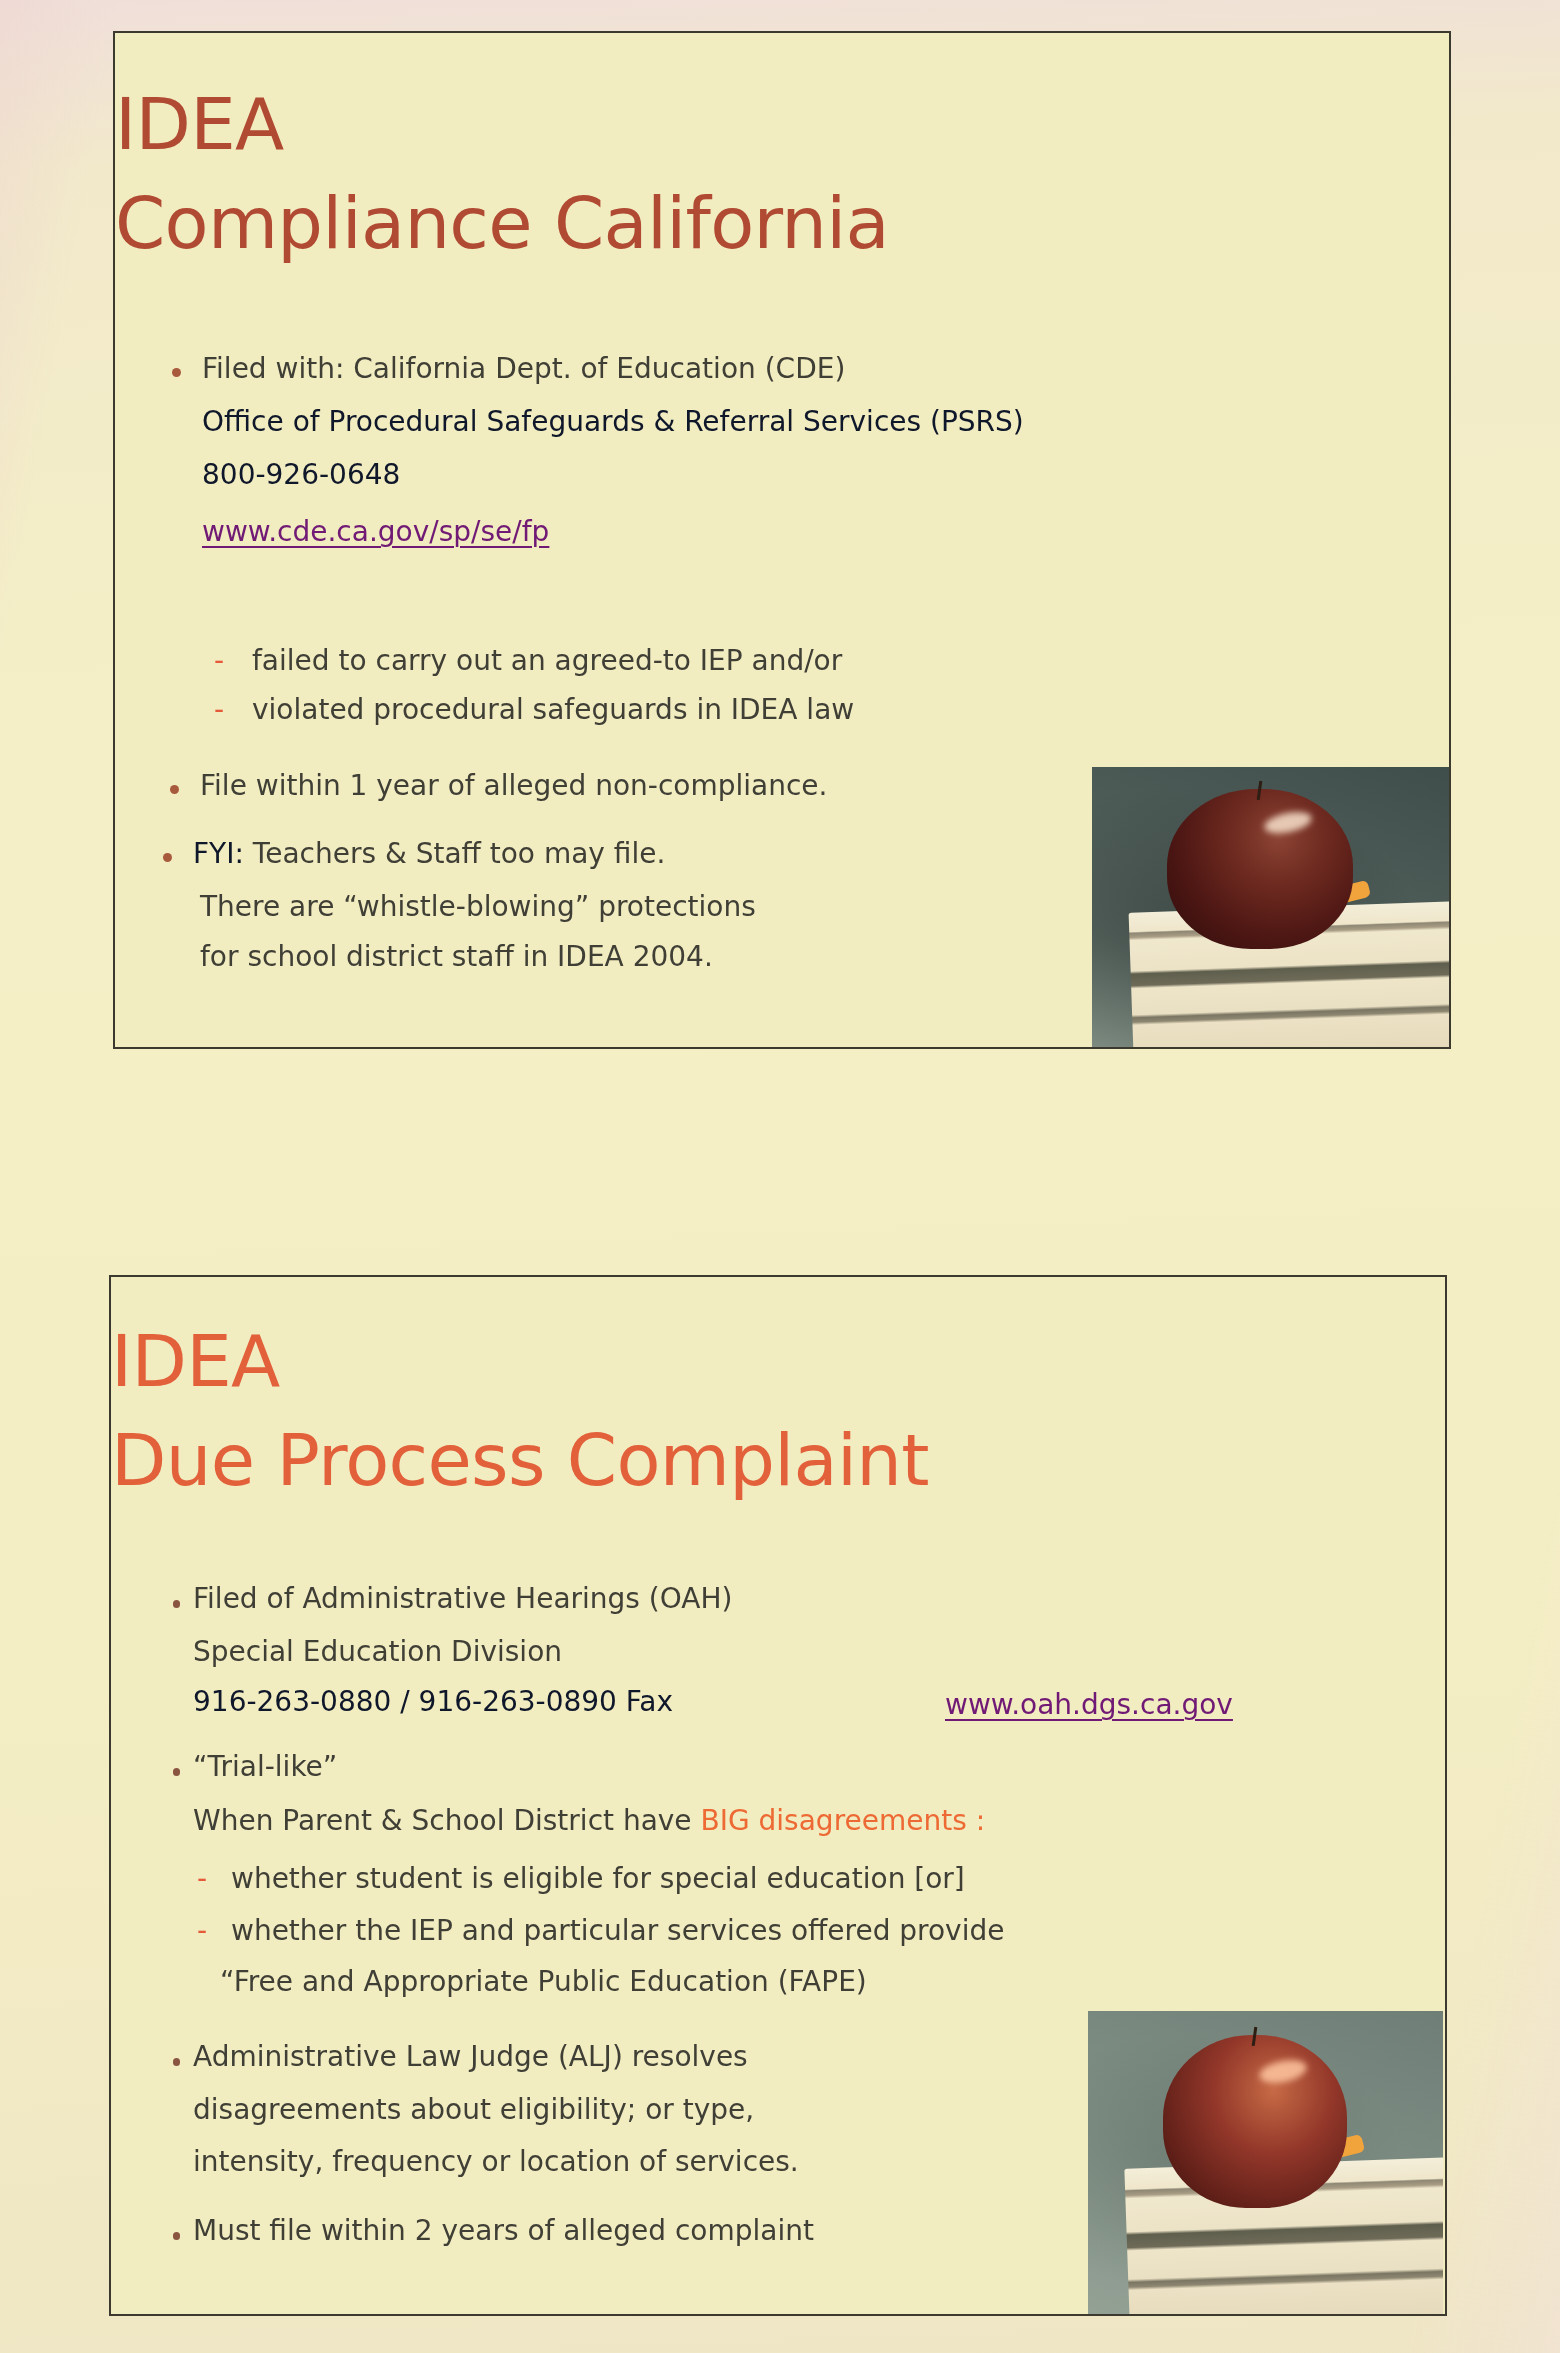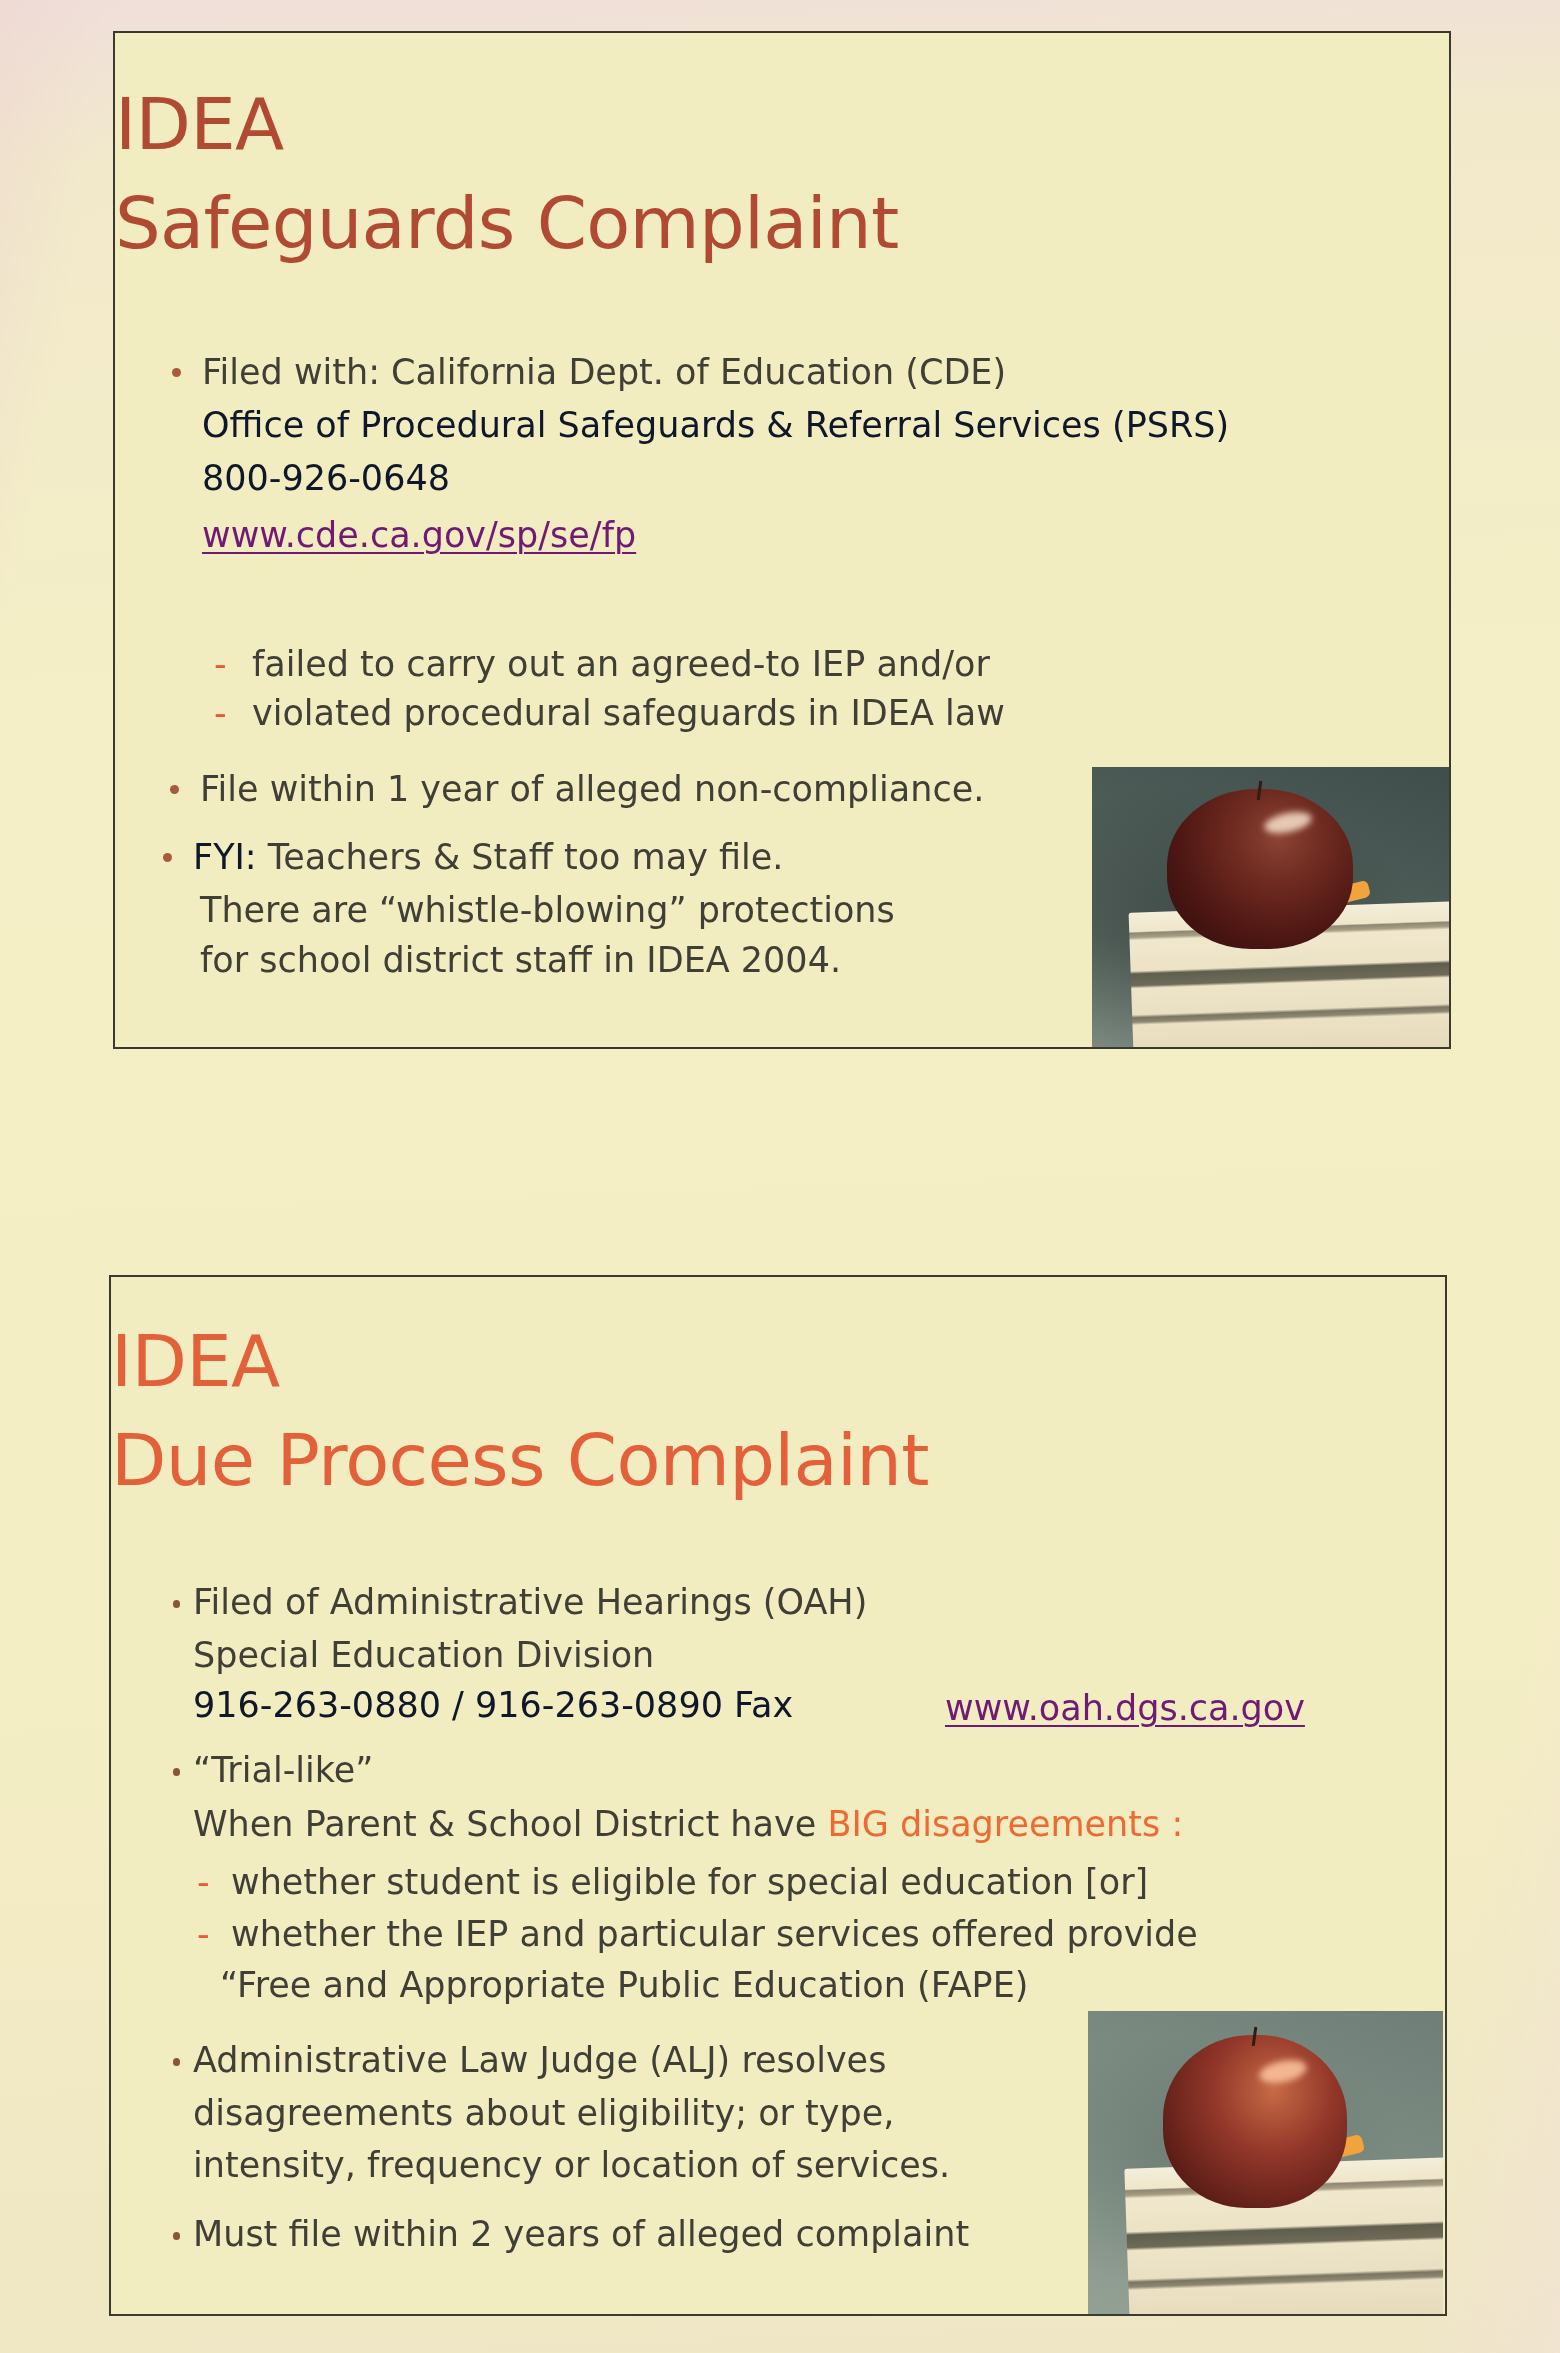--- a/index.html
+++ b/index.html
@@ -15,21 +15,21 @@
     box-sizing:border-box;overflow:hidden;
   }
   #slide1{left:113px;top:31px;width:1338px;height:1018px;}
   #slide2{left:109px;top:1275px;width:1338px;height:1041px;}
 
   .ttl{position:absolute;left:0;width:100%;font-size:72px;
        letter-spacing:-0.7px;white-space:nowrap;}
   #slide1 .ttl{color:#b04a32;}
   #slide2 .ttl{color:#e2603a;}
 
-  .ln{position:absolute;font-size:35px;white-space:nowrap;color:#3f3f36;}
+  .ln{position:absolute;font-size:28px;white-space:nowrap;color:#3f3f36;}
   .orange{color:#0f172a;}
   .hl{color:#ed6a34;}
   .lk{color:#701a75;text-decoration:underline;text-underline-offset:4.8px;text-decoration-thickness:2px;}
   .bdot{position:absolute;width:9px;height:9px;border-radius:50%;background:#a85a3c;top:16.4px;left:-30px;}
   #slide2 .bdot{width:7.5px;height:7.5px;left:-20.5px;top:18px;background:#8a5540;}
   .dash{position:absolute;color:#e55b3a;left:-38px;}
   #slide2 .dash{left:-34px;}
 
   
   .aphoto{position:absolute;overflow:hidden;}
@@ -62,21 +62,21 @@
   .ap-gloss{position:absolute;left:52%;top:15%;width:26%;height:12%;border-radius:50%;
     background:rgba(255,235,212,.8);filter:blur(3.4px);transform:rotate(-12deg);}
   .ap2 .ap-gloss{background:rgba(255,198,160,.85);}
 </style>
 </head>
 <body>
 
 <section class="slide" id="slide1">
 
   <div class="ttl" style="top:49px">IDEA</div>
-  <div class="ttl" style="top:148px">Safeguards Complaint</div>
+  <div class="ttl" style="top:148px">Compliance California</div>
 
   <div class="ln" style="left:87px;top:319px">
     <span class="bdot"></span>
     <span>Filed with: California Dept. of Education (CDE)</span>
   </div>
   <div class="ln orange" style="left:87px;top:372px">Office of Procedural Safeguards &amp; Referral Services (PSRS)</div>
   <div class="ln orange" style="left:87px;top:425px">800-926-0648</div>
   <div class="ln lk" style="left:87px;top:482px">www.cde.ca.gov/sp/se/fp</div>
 
   <div class="ln" style="left:137px;top:611px">

